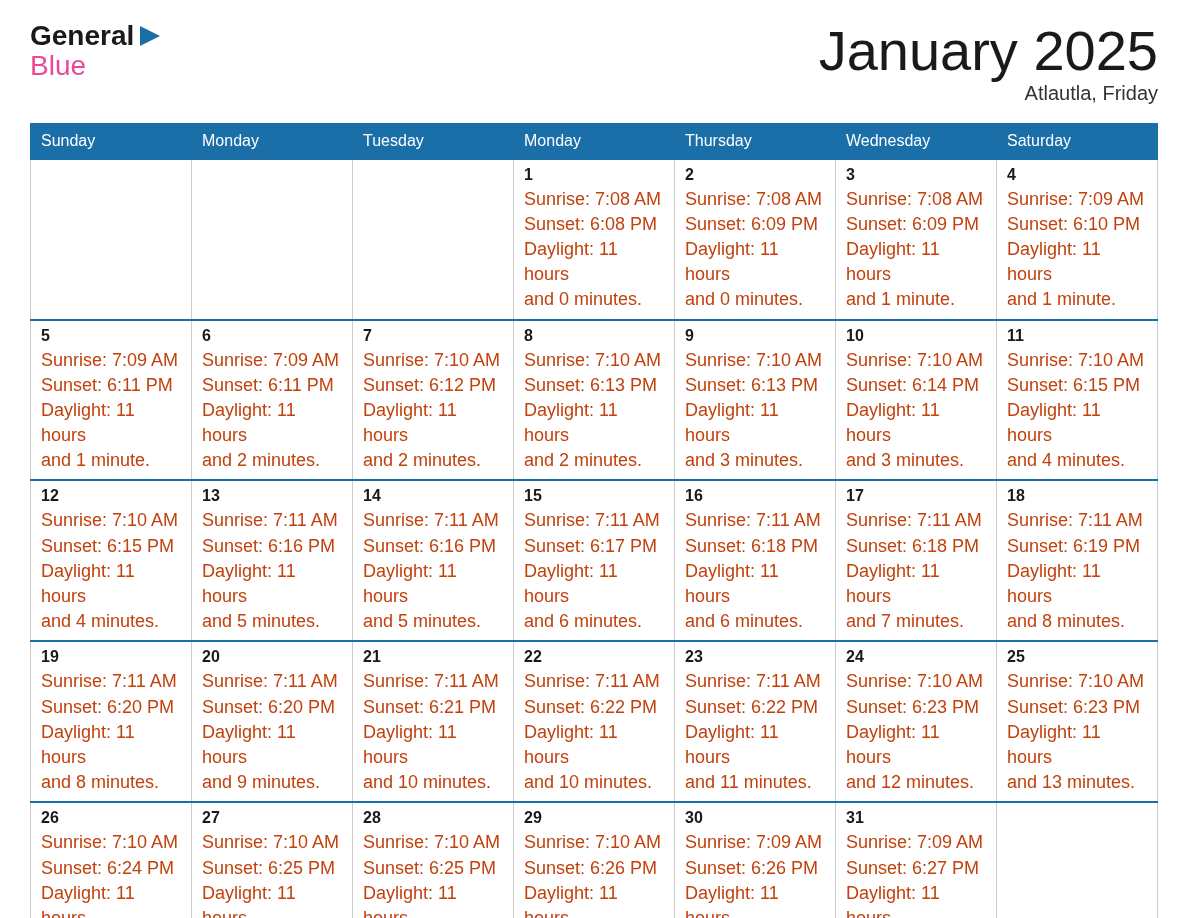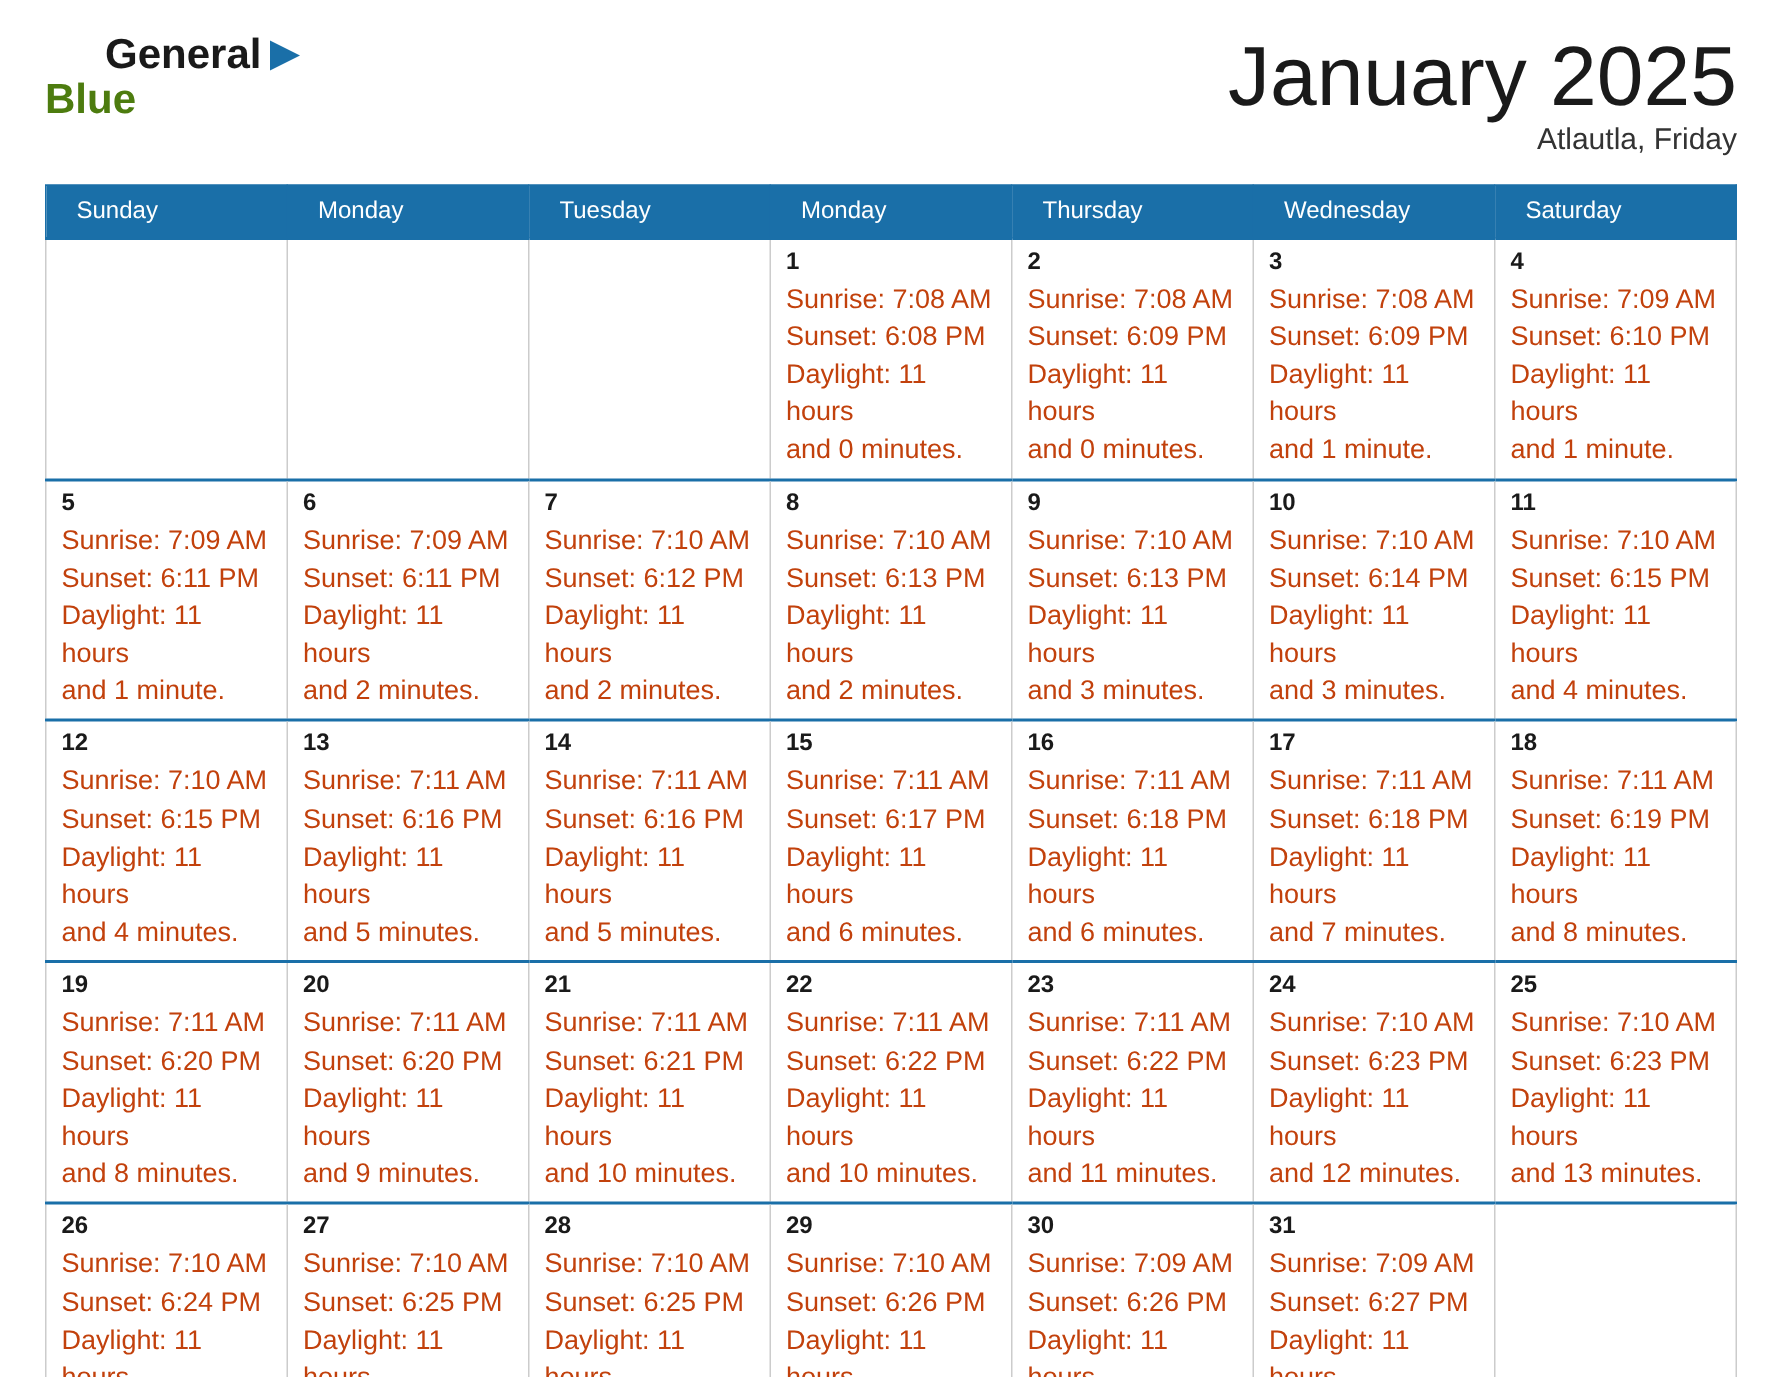--- a/index.html
+++ b/index.html
@@ -16,27 +16,25 @@
       align-items: flex-start;
       margin-bottom: 18px;
     }
     .logo-wrapper {
       display: flex;
       flex-direction: column;
       align-items: flex-start;
     }
     .logo-top {
       display: flex;
-      align-items: center;
-      margin-left: 40px;
     }
     .logo-bottom {
       font-size: 28px;
-      font-weight: bold;
-      color: #4d7c0f;
+      font-weight: normal;
+      color: #ec4899;
       line-height: 1;
     }
     .title-section {
       text-align: right;
     }
     .main-title {
       font-size: 56px;
       font-weight: normal;
       color: #1a1a1a;
       line-height: 1.1;
@@ -46,21 +44,21 @@
       color: #333;
     }
     .calendar {
       width: 100%;
       border-collapse: collapse;
       border: 1px solid #ccc;
     }
     .calendar th {
       background-color: #1a6fa8;
       color: #fff;
-      padding: 8px 20px;
+      padding: 8px 10px;
       text-align: left;
       font-size: 16px;
       font-weight: normal;
       border: 1px solid #1a6fa8;
     }
     .calendar td {
       vertical-align: top;
       padding: 6px 10px;
       border: 1px solid #ccc;
       width: calc(100% / 7);

